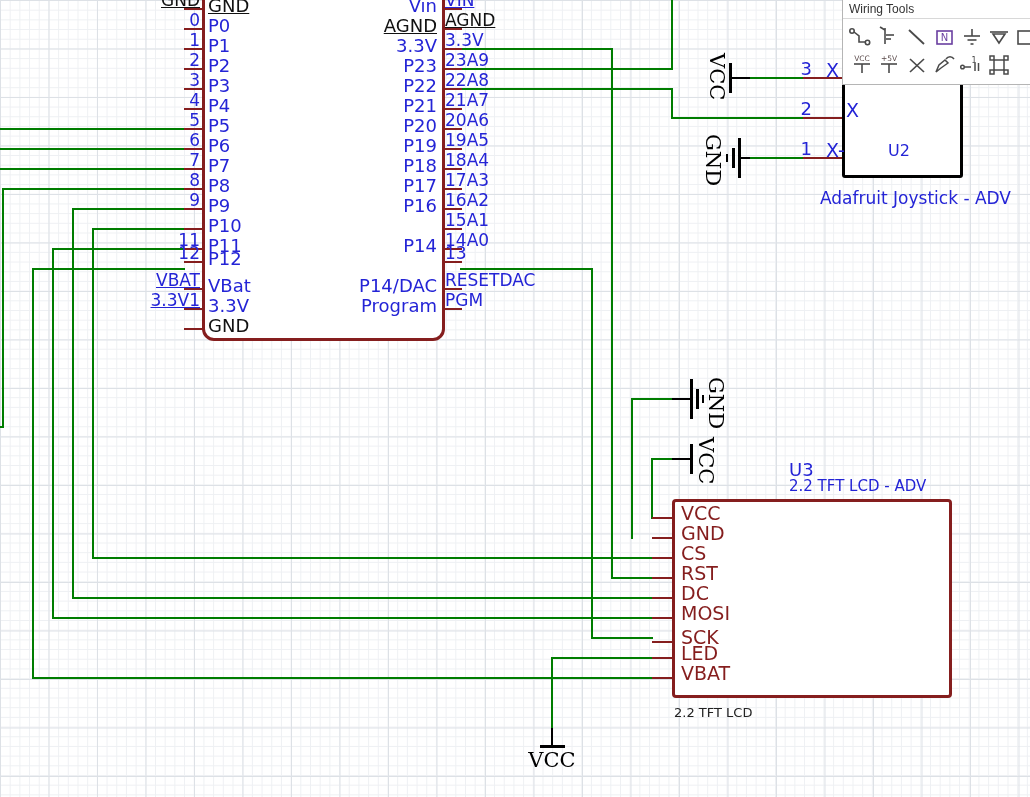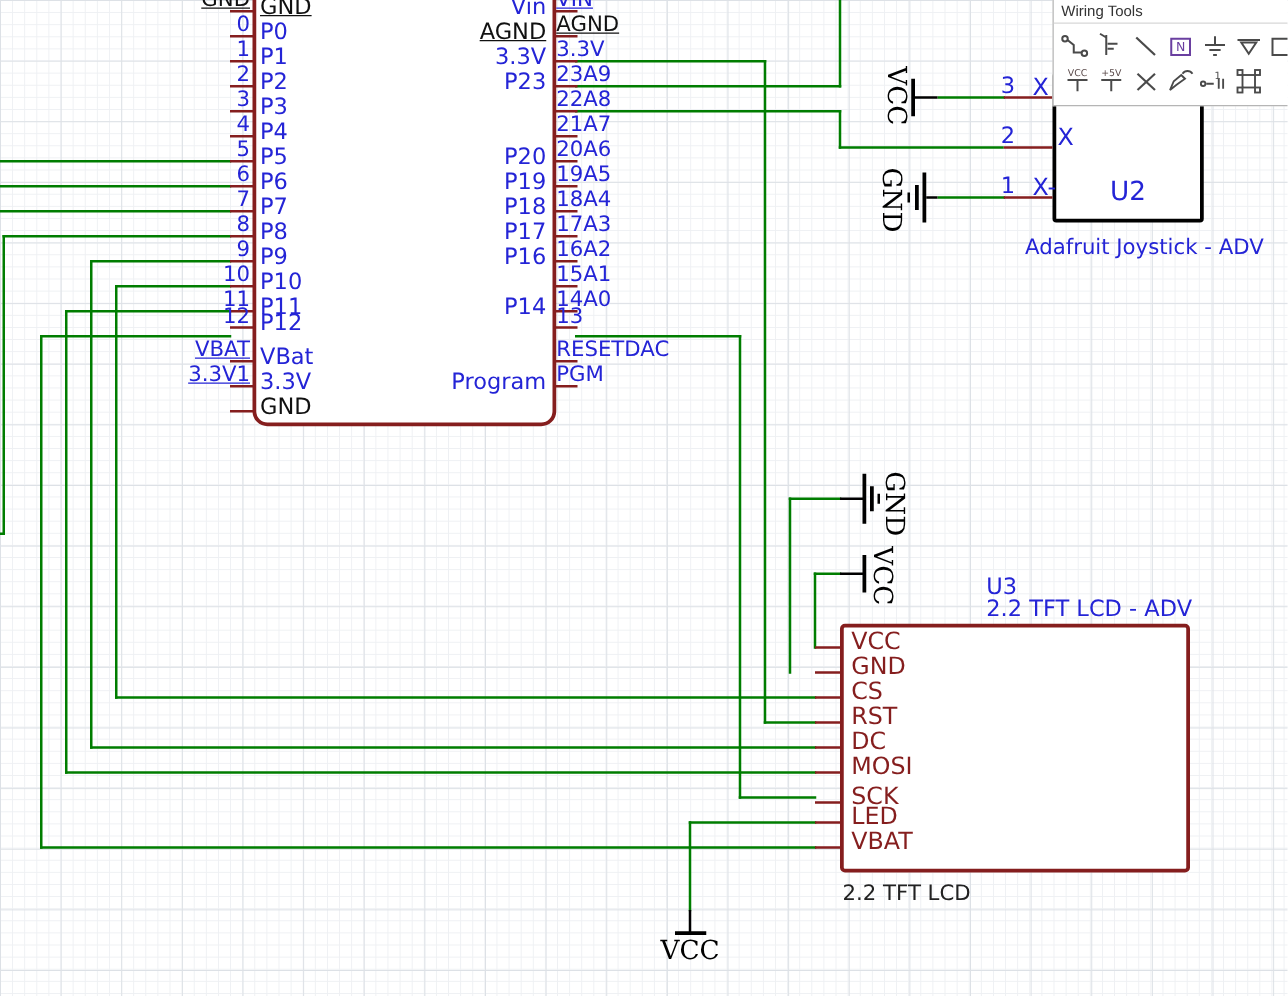--- a/index.html
+++ b/index.html
@@ -99,27 +99,29 @@
     <span class="stub-r"></span>
     <span class="onum-r">23A9</span>
     <span class="iname-r">P23</span>
   </div>
 <div class="prow" style="top:71px">
     <span class="onum">3</span>
     <span class="stub-l"></span>
     <span class="iname">P3</span>
     <span class="stub-r"></span>
     <span class="onum-r">22A8</span>
+    <span class="iname-r">P22</span>
   </div>
 <div class="prow" style="top:91px">
     <span class="onum">4</span>
     <span class="stub-l"></span>
     <span class="iname">P4</span>
     <span class="stub-r"></span>
     <span class="onum-r">21A7</span>
+    <span class="iname-r">P21</span>
   </div>
 <div class="prow" style="top:111px">
     <span class="onum">5</span>
     <span class="stub-l"></span>
     <span class="iname">P5</span>
     <span class="stub-r"></span>
     <span class="onum-r">20A6</span>
     <span class="iname-r">P20</span>
   </div>
 <div class="prow" style="top:131px">
@@ -148,21 +150,20 @@
   </div>
 <div class="prow" style="top:191px">
     <span class="onum">9</span>
     <span class="stub-l"></span>
     <span class="iname">P9</span>
     <span class="stub-r"></span>
     <span class="onum-r">16A2</span>
     <span class="iname-r">P16</span>
   </div>
 <div class="prow" style="top:211px">
-    <span class="onum">10</span>
     <span class="stub-l"></span>
     <span class="iname">P10</span>
     <span class="stub-r"></span>
     <span class="onum-r">15A1</span>
   </div>
 <div class="prow" style="top:231px">
     <span class="onum">11</span>
     <span class="stub-l"></span>
     <span class="iname">P11</span>
     <span class="stub-r"></span>
@@ -175,20 +176,21 @@
     <span class="iname">P12</span>
     <span class="stub-r"></span>
     <span class="onum-r">13</span>
   </div>
 <div class="prow" style="top:271px">
     <span class="onum u">VBAT</span>
     <span class="stub-l"></span>
     <span class="iname">VBat</span>
     <span class="stub-r"></span>
     <span class="onum-r">RESETDAC</span>
+    <span class="iname-r">P14/DAC</span>
   </div>
 <div class="prow" style="top:291px">
     <span class="onum u">3.3V1</span>
     <span class="stub-l"></span>
     <span class="iname">3.3V</span>
     <span class="stub-r"></span>
     <span class="onum-r">PGM</span>
     <span class="iname-r">Program</span>
   </div>
 <div class="prow" style="top:311px">
@@ -205,21 +207,21 @@
     <span class="jnum">2</span>
     <span class="stub-joy"></span>
     <span class="jname" style="left:846px">X</span>
   </div>
 <div class="jrow" style="top:140px">
     <span class="jnum">1</span>
     <span class="stub-joy"></span>
     <span class="jname" style="left:826px">X-</span>
   </div>
 
-<div class="blue-label" style="left:888px;top:141px;font-size:21px">U2</div>
+<div class="blue-label" style="left:888px;top:141px;font-size:16px">U2</div>
 <div class="blue-label" style="left:820px;top:188px;font-size:17px">Adafruit Joystick - ADV</div>
 
 <div class="lrow" style="top:500px">
     <span class="stub-lcd"></span>
     <span class="lname">VCC</span>
   </div>
 <div class="lrow" style="top:520px">
     <span class="stub-lcd"></span>
     <span class="lname">GND</span>
   </div>
@@ -246,22 +248,22 @@
 <div class="lrow" style="top:640px">
     <span class="stub-lcd"></span>
     <span class="lname">LED</span>
   </div>
 <div class="lrow" style="top:660px">
     <span class="stub-lcd"></span>
     <span class="lname">VBAT</span>
   </div>
 
 <div class="blue-label" style="left:789px;top:459px;font-size:18px">U3</div>
-<div class="blue-label" style="left:789px;top:477px;font-size:18px">2.2 TFT LCD - ADV</div>
-<div class="black-label" style="left:674px;top:705px;font-size:17px">2.2 TFT LCD</div>
+<div class="blue-label" style="left:789px;top:477px;font-size:15px">2.2 TFT LCD - ADV</div>
+<div class="black-label" style="left:674px;top:705px;font-size:13px">2.2 TFT LCD</div>
 
 <div class="wire" style="left:0;top:128px;width:185px;height:2px"></div>
 <div class="wire" style="left:0;top:148px;width:185px;height:2px"></div>
 <div class="wire" style="left:0;top:168px;width:185px;height:2px"></div>
 <div class="wire" style="left:2px;top:188px;width:183px;height:2px"></div>
 <div class="wire" style="left:2px;top:188px;width:2px;height:240px"></div>
 <div class="wire" style="left:0;top:426px;width:4px;height:2px"></div>
 <div class="wire" style="left:72px;top:208px;width:113px;height:2px"></div>
 <div class="wire" style="left:72px;top:208px;width:2px;height:391px"></div>
 <div class="wire" style="left:72px;top:597px;width:581px;height:2px"></div>

